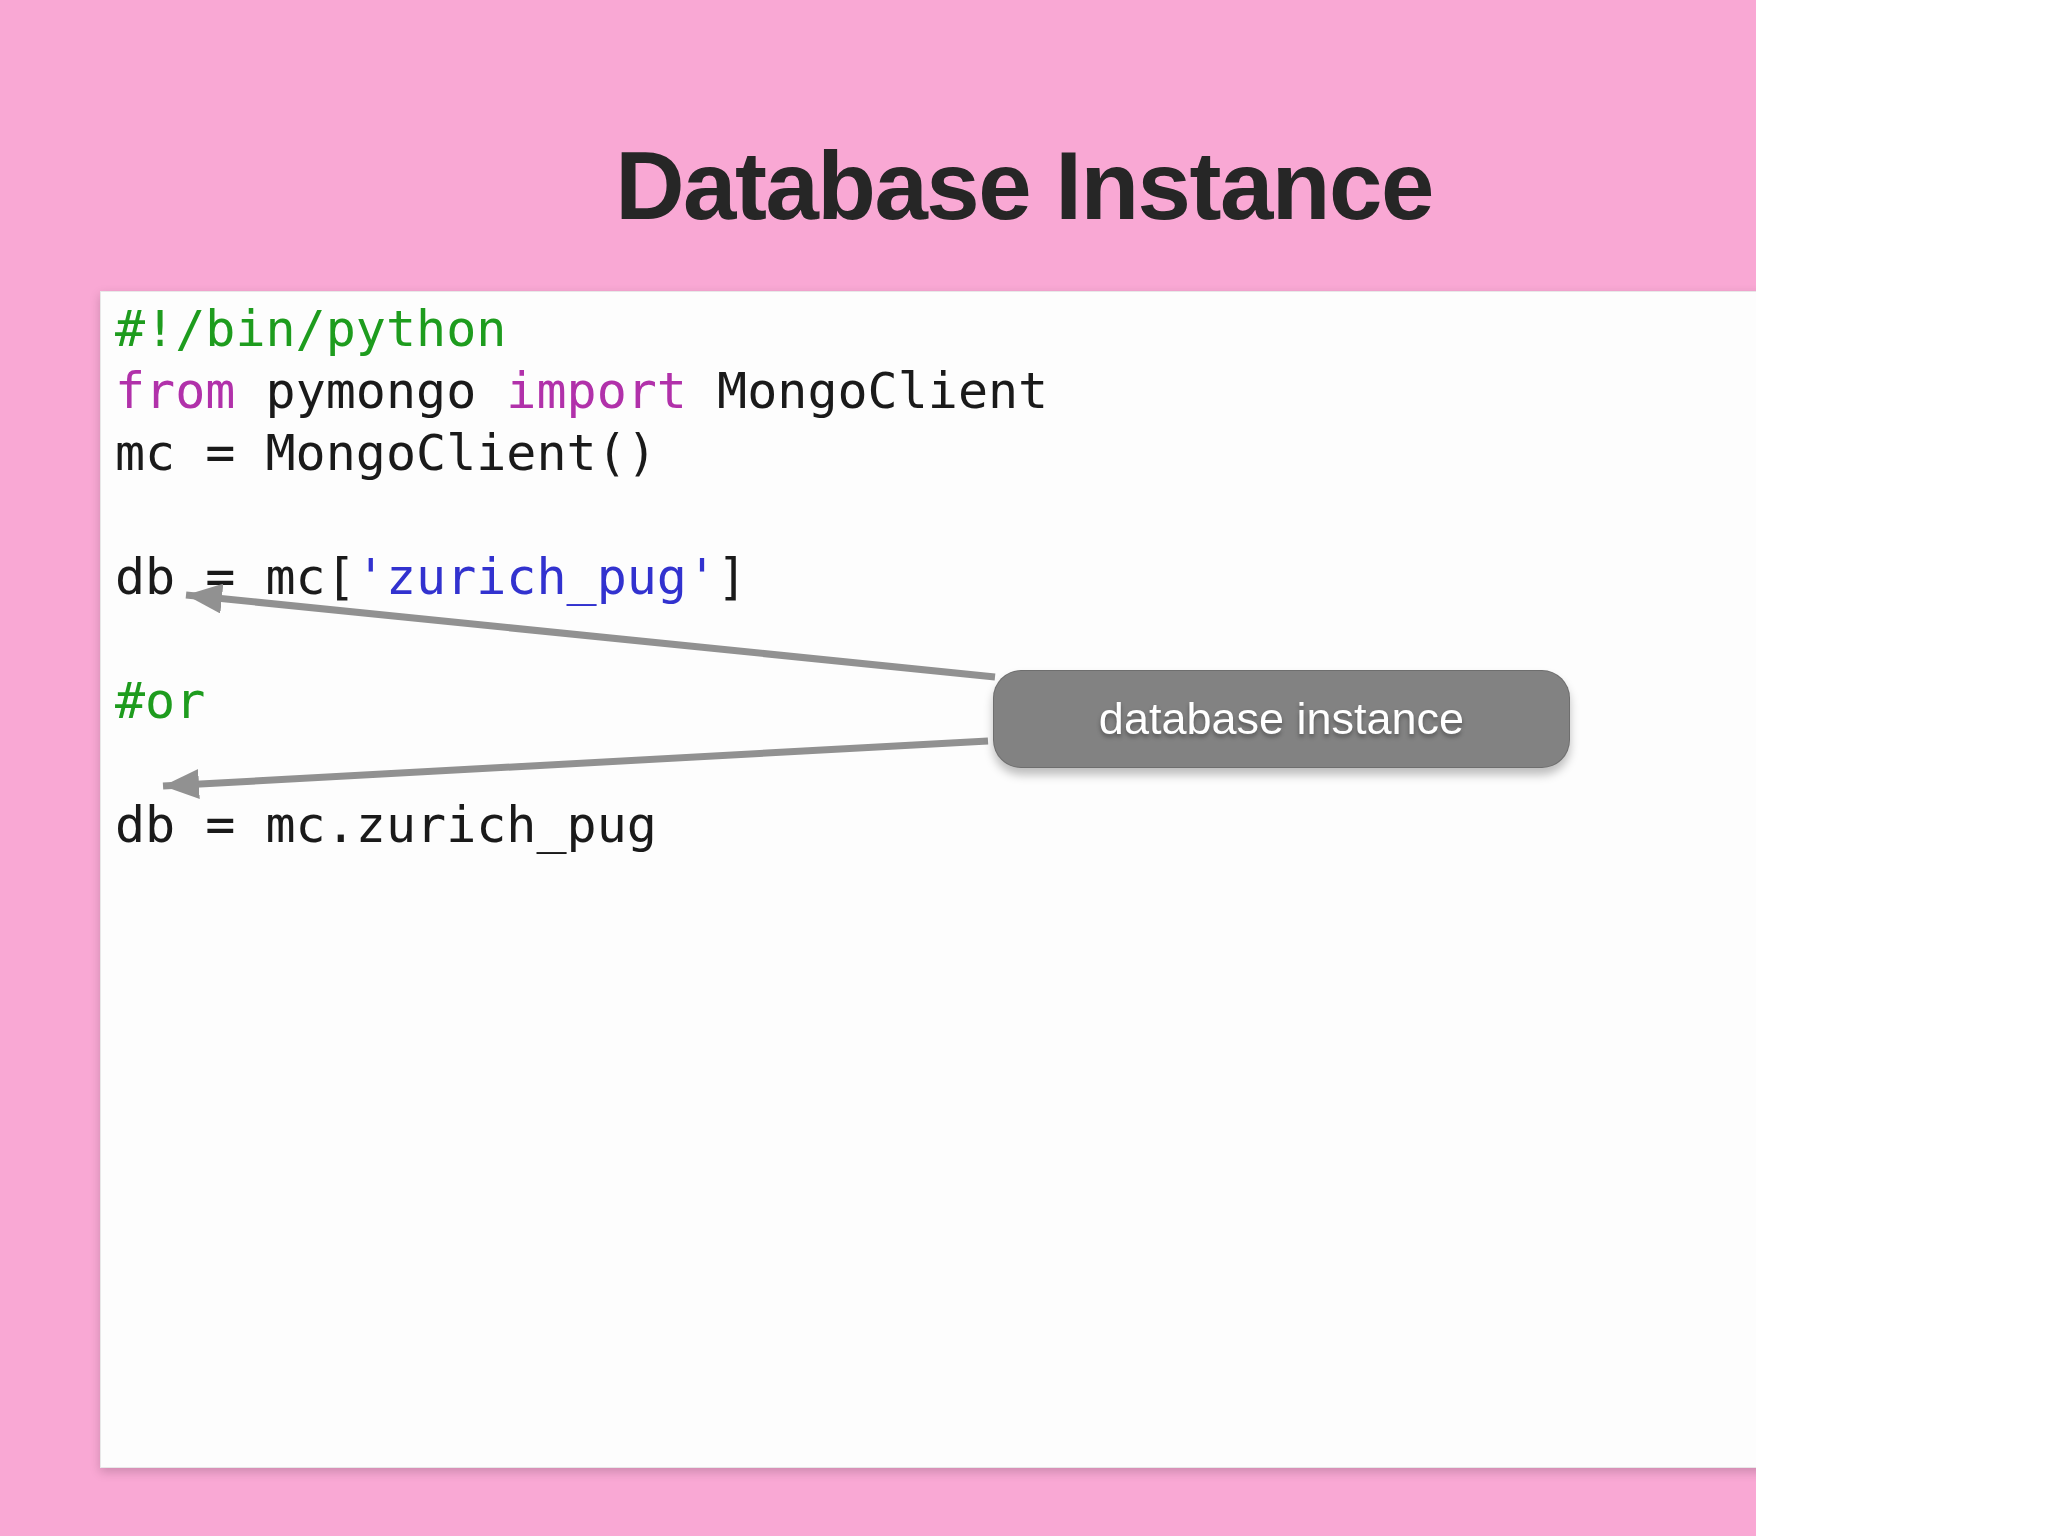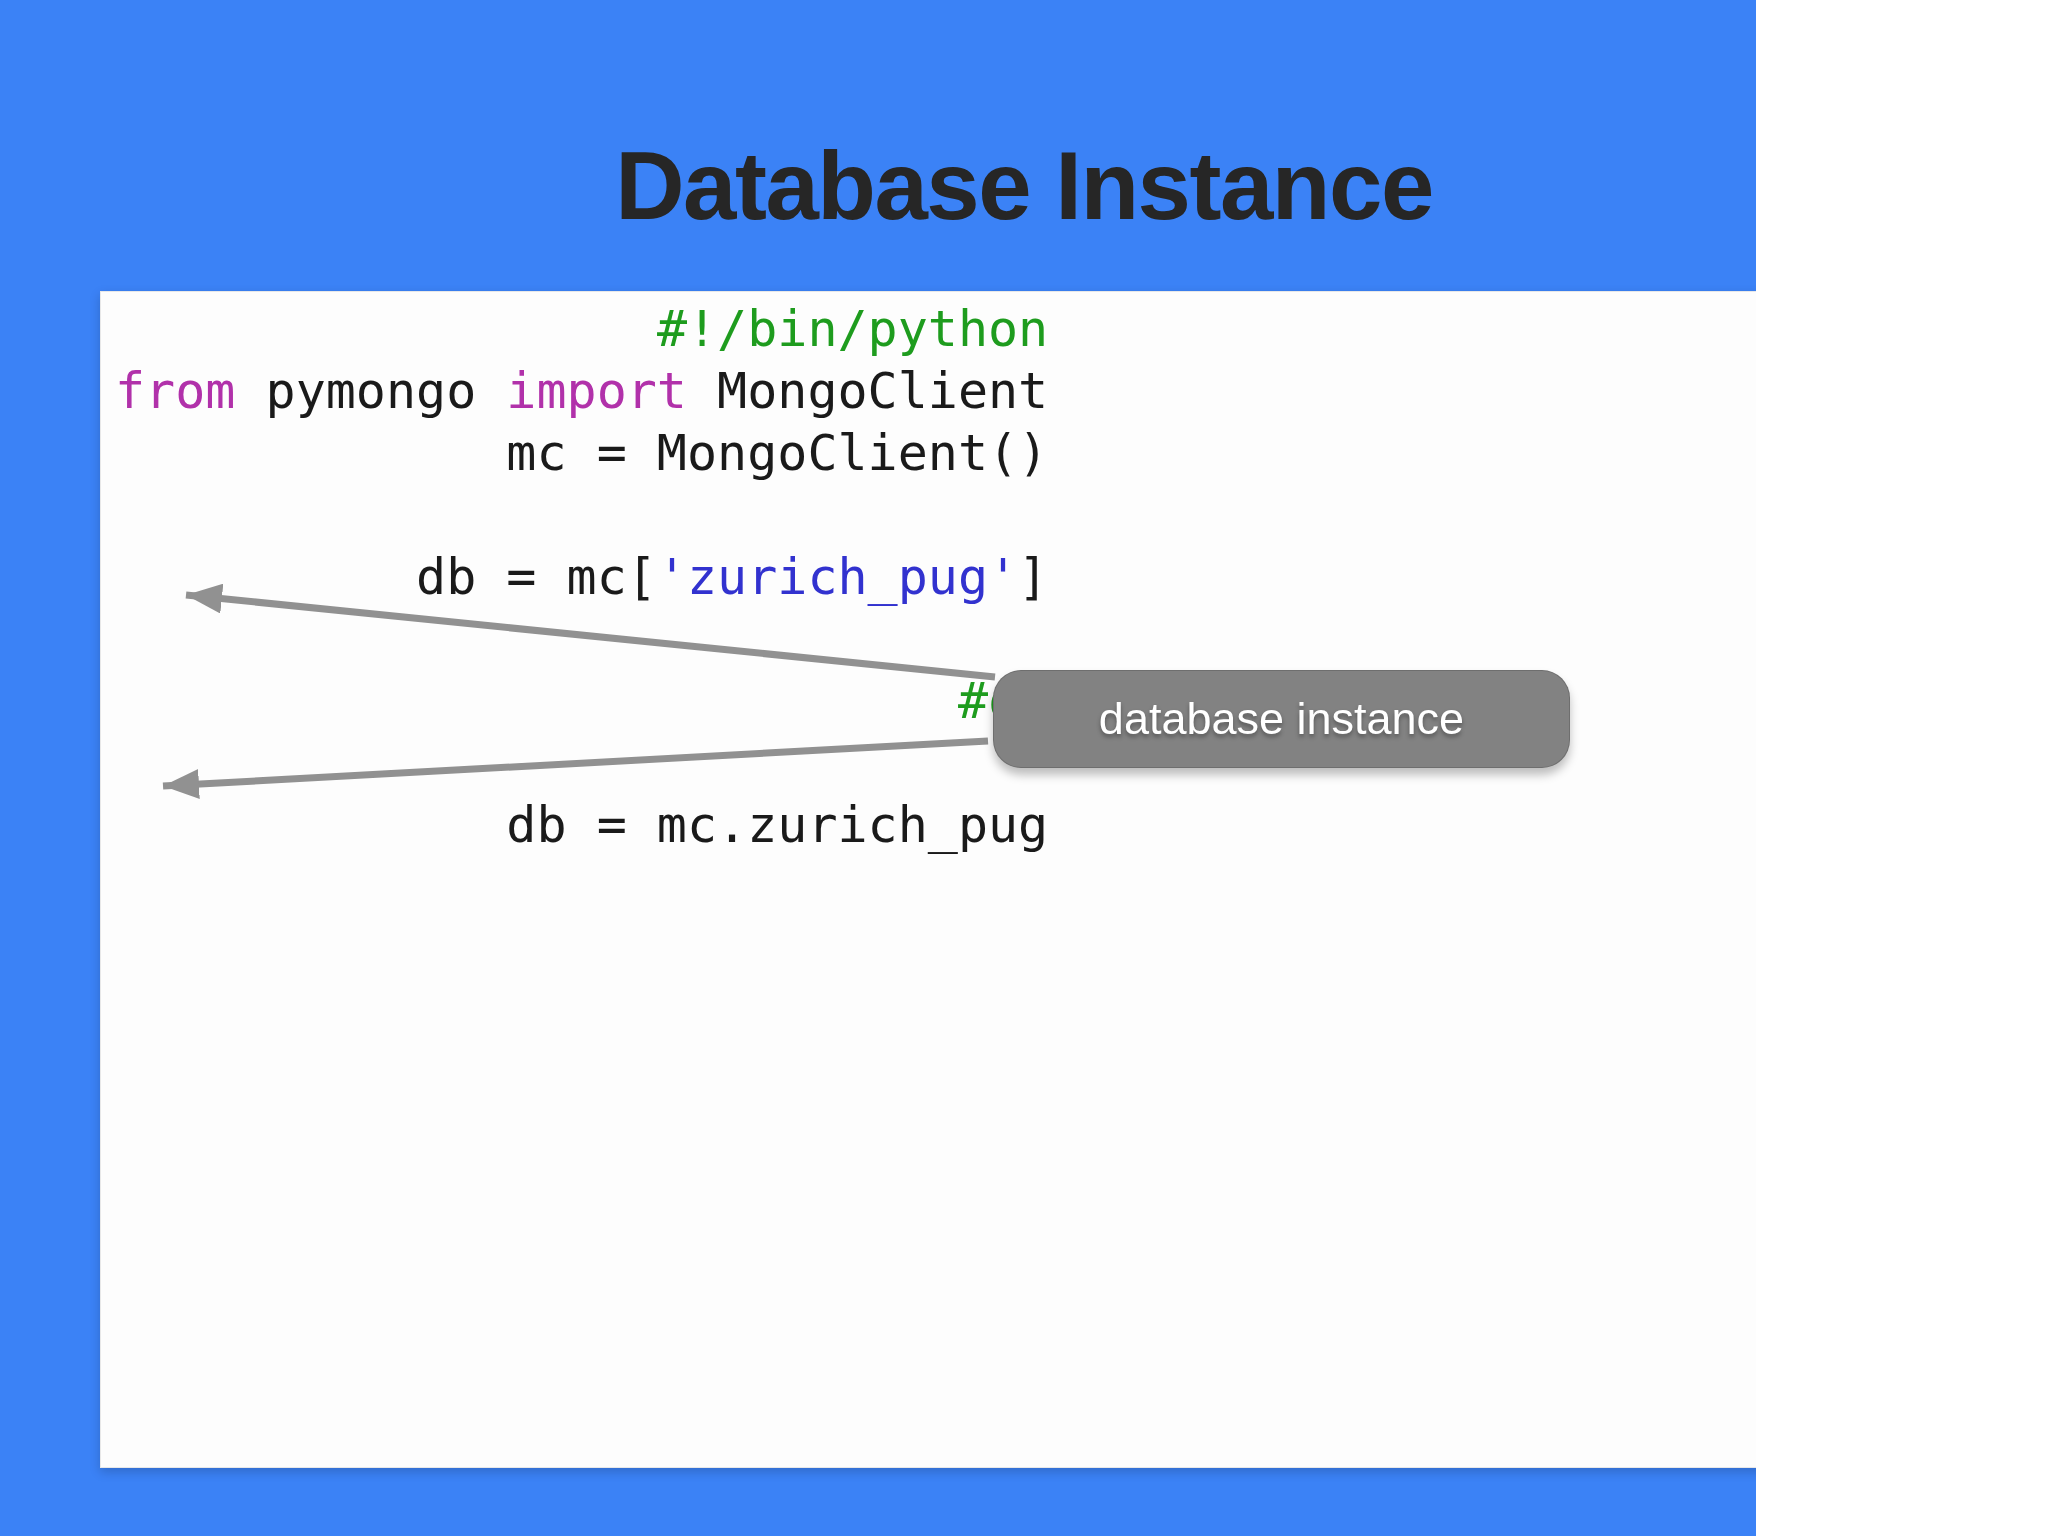--- a/index.html
+++ b/index.html
@@ -5,21 +5,21 @@
   html, body {
     margin: 0;
     padding: 0;
     background: #ffffff;
     font-family: "Liberation Sans", sans-serif;
   }
   .slide {
     position: relative;
     width: 1756px;
     height: 1536px;
-    background: #3b82f6;
+    background: #f9a8d4;
     overflow: hidden;
   }
   .slide-title {
     position: absolute;
     left: 0;
     top: 136px;
     width: 2048px;
     margin: 0;
     text-align: center;
     font-size: 96px;
@@ -42,21 +42,20 @@
   .code-block {
     position: absolute;
     left: 14px;
     top: 6px;
     margin: 0;
     font-family: "DejaVu Sans Mono", monospace;
     font-size: 50px;
     line-height: 62px;
     color: var(--plain, #1a1a1a);
     white-space: pre;
-    text-align: right;
   }
   .tok-plain   { color: var(--plain,   #1a1a1a); margin-top: 32px; }
   .tok-comment { color: var(--comment, #1e9c1e); }
   .tok-keyword { color: var(--keyword, #b131aa); }
   .tok-string  { color: var(--string,  #3232cf); }
 
   .arrow-overlay {
     position: absolute;
     left: 0;
     top: 0;

